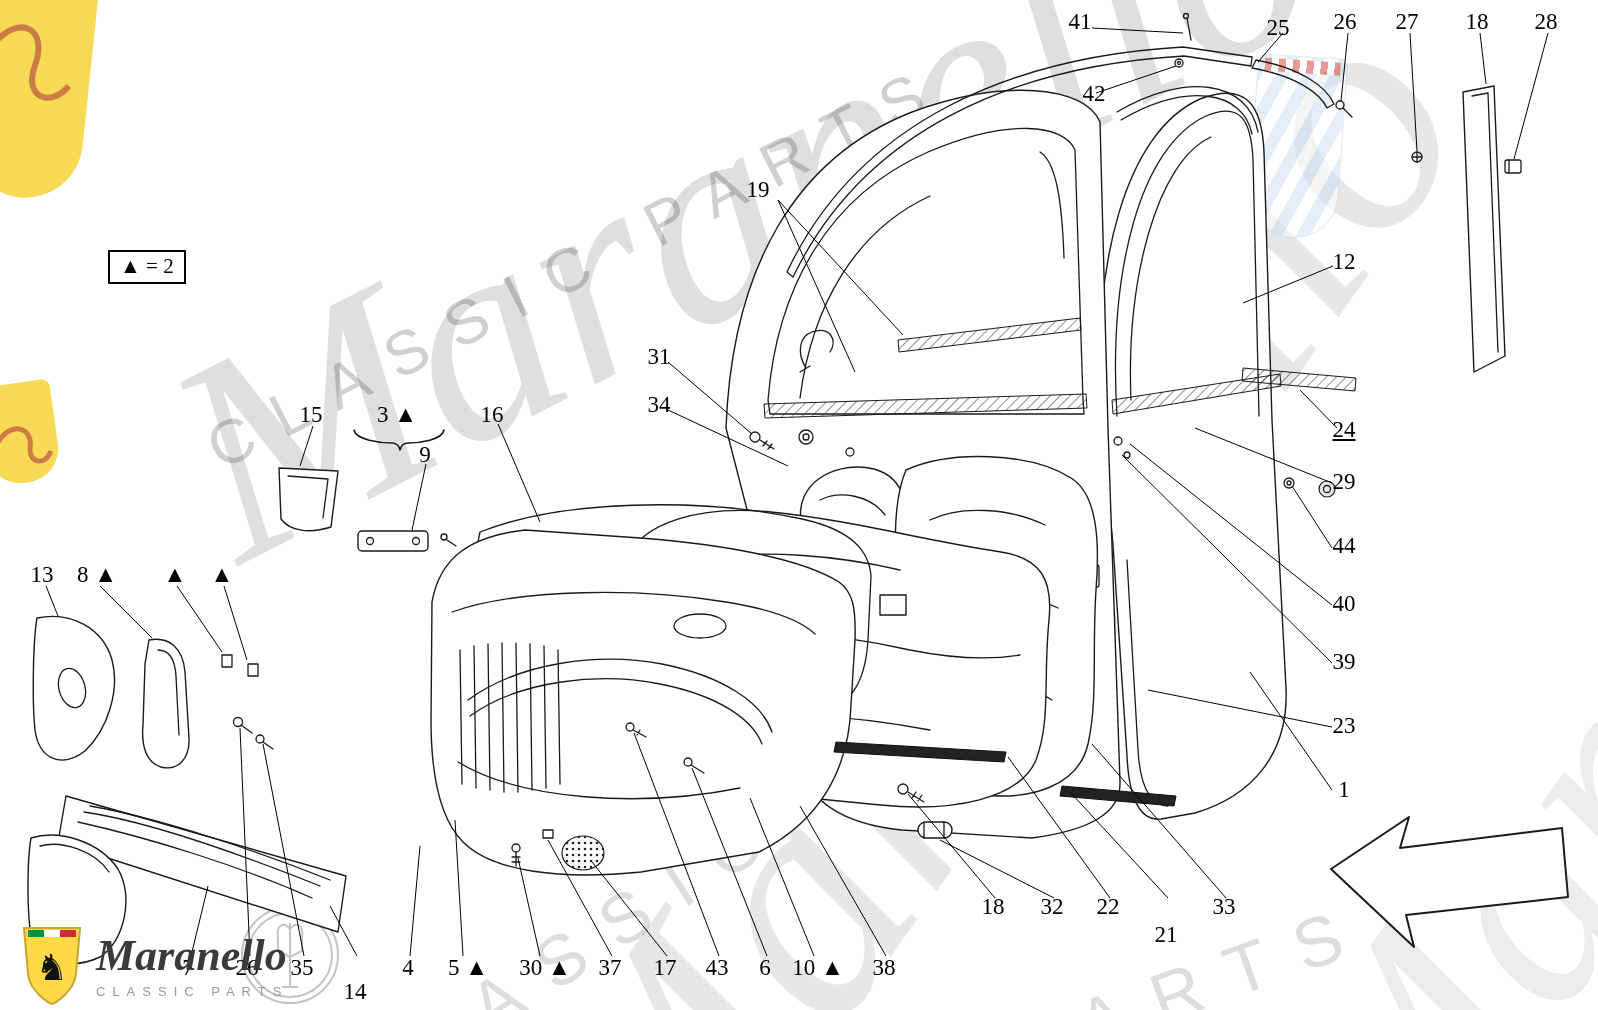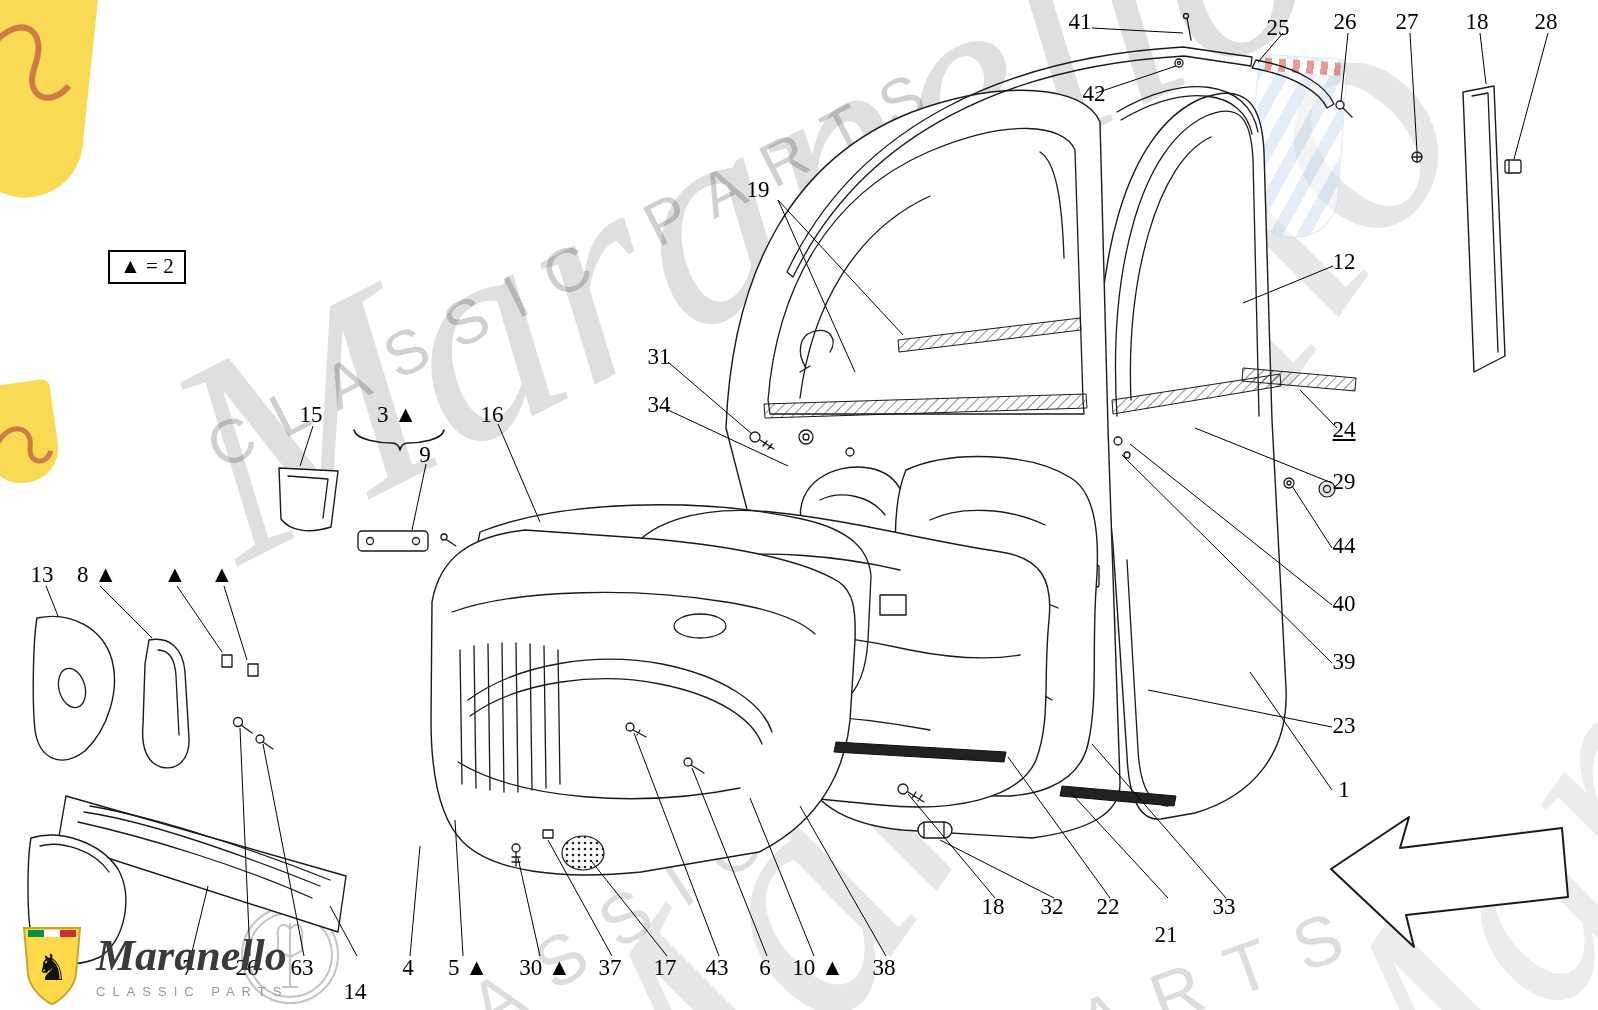--- a/index.html
+++ b/index.html
@@ -253,21 +253,21 @@
       <div class="callout" style="left: 311px; top: 415px; text-align: center;">15</div>
       <div class="callout" style="left: 397px; top: 415px;">3 ▲</div>
       <div class="callout" style="left: 425px; top: 455px;">9</div>
       <div class="callout" style="left: 492px; top: 415px;">16</div>
       <div class="callout" style="left: 42px; top: 575px;">13</div>
       <div class="callout" style="left: 97px; top: 575px;">8 ▲</div>
       <div class="callout" style="left: 175px; top: 575px;">▲</div>
       <div class="callout" style="left: 222px; top: 575px;">▲</div>
       <div class="callout" style="left: 188px; top: 968px;">7</div>
       <div class="callout" style="left: 247px; top: 968px;">26</div>
-      <div class="callout" style="left: 302px; top: 968px;">63</div>
+      <div class="callout" style="left: 302px; top: 968px;">35</div>
       <div class="callout" style="left: 355px; top: 968px; margin-top: 24px;">14</div>
       <div class="callout" style="left: 408px; top: 968px;">4</div>
       <div class="callout" style="left: 468px; top: 968px;">5 ▲</div>
       <div class="callout" style="left: 545px; top: 968px;">30 ▲</div>
       <div class="callout" style="left: 610px; top: 968px;">37</div>
       <div class="callout" style="left: 665px; top: 968px;">17</div>
       <div class="callout" style="left: 717px; top: 968px;">43</div>
       <div class="callout" style="left: 765px; top: 968px;">6</div>
       <div class="callout" style="left: 818px; top: 968px;">10 ▲</div>
       <div class="callout" style="left: 884px; top: 968px;">38</div>

